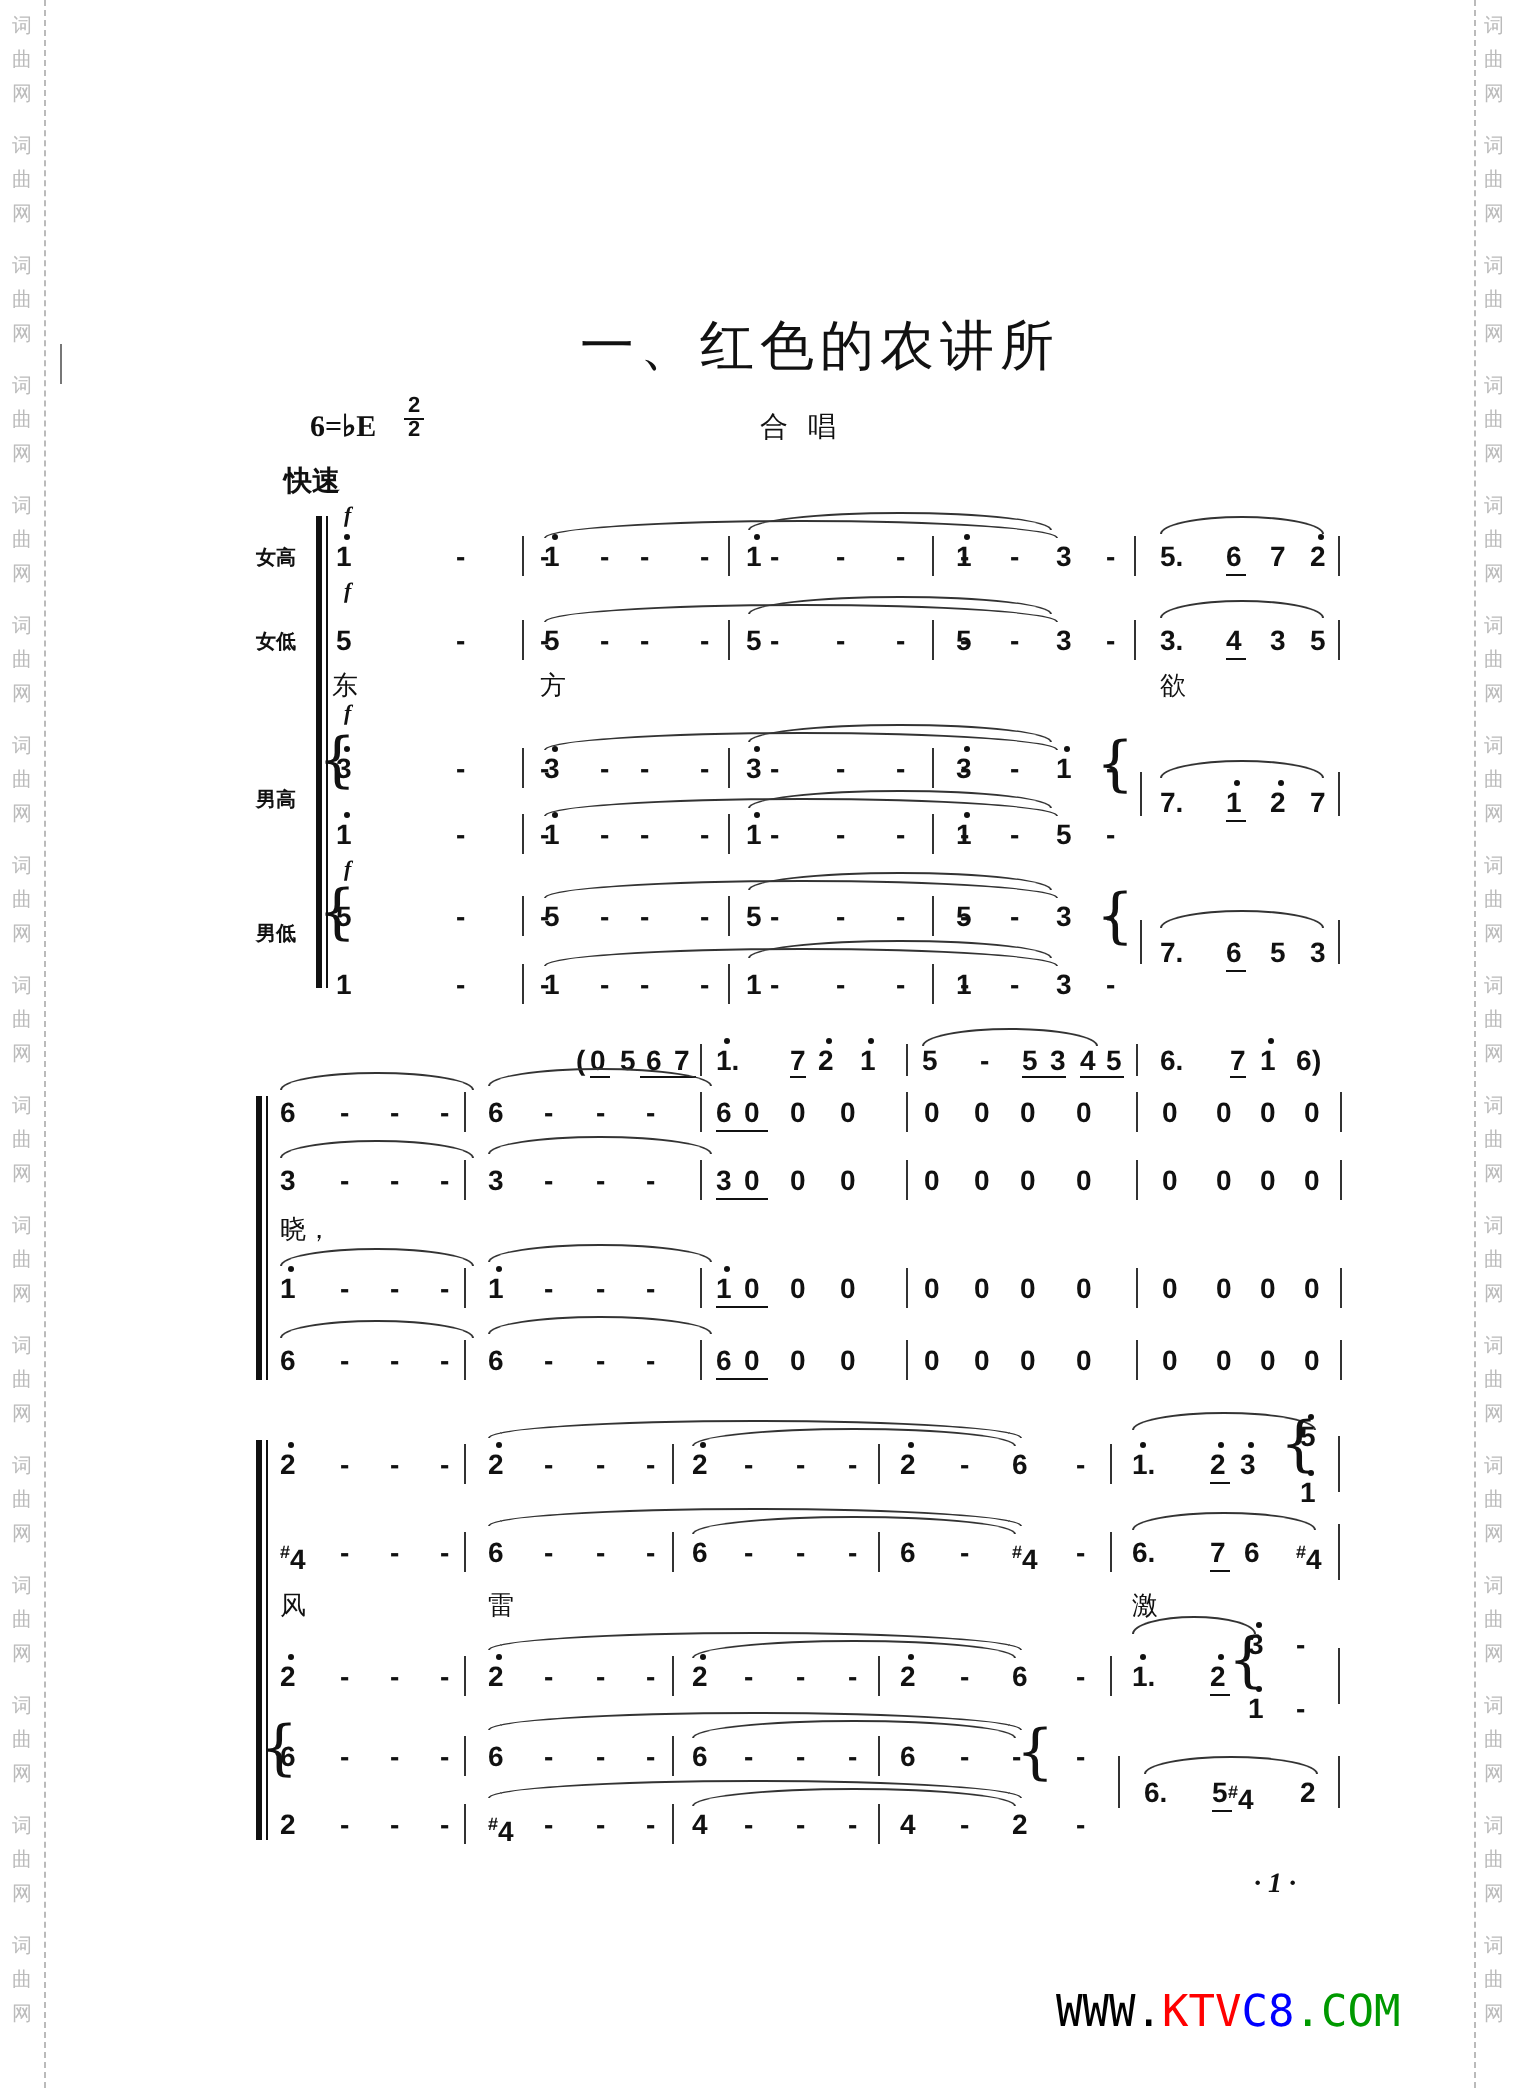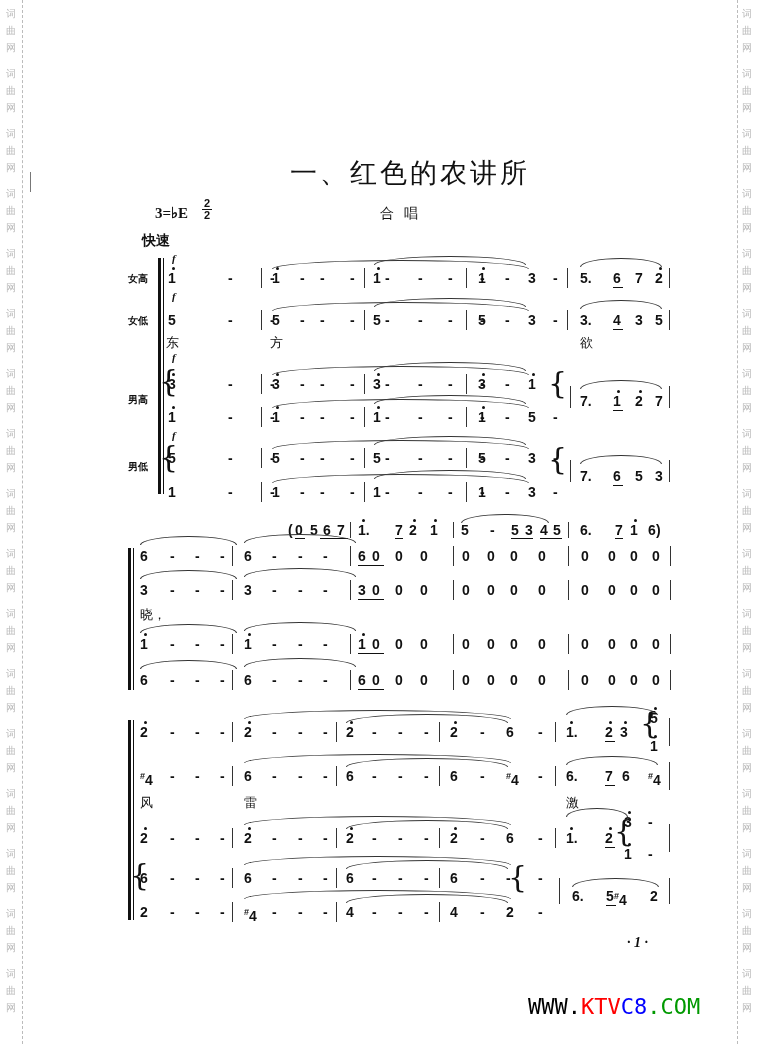--- a/index.html
+++ b/index.html
@@ -136,21 +136,21 @@
     <div class="wm" style="top: 923px;">曲</div>
     <div class="wm" style="top: 940px;">网</div>
     <div class="wm" style="top: 966px;">词</div>
     <div class="wm" style="top: 983px;">曲</div>
     <div class="wm" style="top: 1000px;">网</div>
   </div>
 <div class="dash" style="left:737px"></div>
 <div style="position:absolute;left:30px;top:172px;height:20px;border-left:1px solid #777"></div>
 
 <div class="title">一、红色的农讲所</div>
-<div class="key">3=♭E</div>
+<div class="key">6=♭E</div>
 <div class="frac">
   <div>2</div>
   <hr>
   <div>2</div>
 </div>
 <div class="form">合唱</div>
 <div class="tempo">快速</div>
 
 <div class="part" style="left:128px;top:272px">女高</div>
 <div class="part" style="left:128px;top:314px">女低</div>

